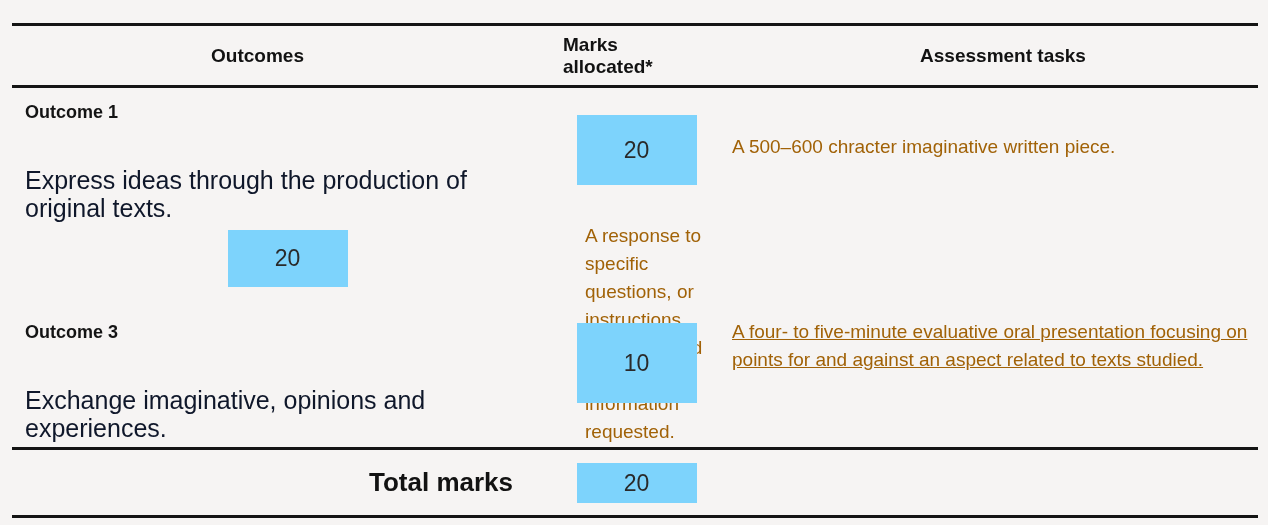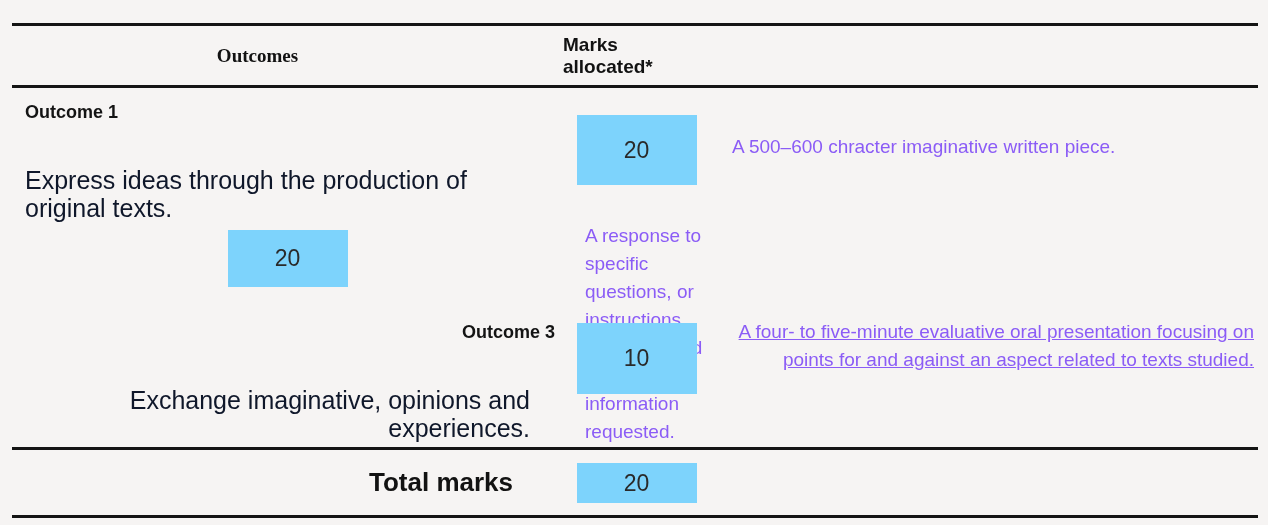--- a/index.html
+++ b/index.html
@@ -35,27 +35,27 @@
   
   .header-row { height: 59px; }
   .header-cell {
     display: flex;
     align-items: center;
     justify-content: center;
     font-weight: bold;
     font-size: 19px;
     color: #121212;
   }
-  .header-outcomes { padding-right: 60px; font-family: Liberation Serif, serif; }
+  .header-outcomes { padding-right: 60px; }
   .header-tasks { padding-left: 38px; }
 
   
   .row-1 { height: 112px; }
   .row-2 { height: 105px; }
-  .row-3 { height: 142px; text-align: right; }
+  .row-3 { height: 142px; }
 
   .outcomes-cell { padding: 0 8px 0 13px; }
   .outcome-title {
     font-weight: bold;
     font-size: 18px;
     line-height: 28px;
     color: #141414;
   }
   .outcome-desc {
     font-size: 25px;
@@ -78,27 +78,27 @@
     width: 120px;
     background: #7dd3fc;
     display: flex;
     align-items: center;
     justify-content: center;
     font-size: 23px;
     color: #2a2a2a;
   }
   .row-1 .marks-box { height: 70px; margin-top: 27px; }
   .row-2 .marks-box { height: 57px; margin-top: 30px; }
-  .row-3 .marks-box { height: 71px; margin-top: 18px; }
+  .row-3 .marks-box { height: 80px; margin-top: 18px; }
 
   .tasks-cell { padding-left: 22px; padding-right: 4px; }
   .task-text {
     font-size: 19px;
     line-height: 28px;
-    color: #8b5cf6;
+    color: #a16207;
   }
   .row-1 .task-text { margin-top: 45px; max-width: 522px; }
   .row-2 .task-text { margin-top: 22px; max-width: 482px; }
   .row-3 .task-text { margin-top: 13px; max-width: 526px; text-decoration: underline; }
 
   
   .total-row { height: 65px; }
   .total-label-cell {
     display: flex;
     align-items: center;
@@ -114,20 +114,21 @@
 <body>
 
 <div class="sheet">
   <div class="table-wrap">
 
     <div class="rule"></div>
 
     <div class="grid-row header-row">
       <div class="header-cell header-outcomes">Outcomes</div>
       <div class="header-cell">Marks allocated*</div>
+      <div class="header-cell header-tasks">Assessment tasks</div>
     </div>
 
     <div class="rule"></div>
 
     <div class="grid-row row-1">
       <div class="outcomes-cell">
         <div class="outcome-title">Outcome 1</div>
         <div class="outcome-desc">Express ideas through the production of original texts.</div>
       </div>
       <div class="marks-cell">

